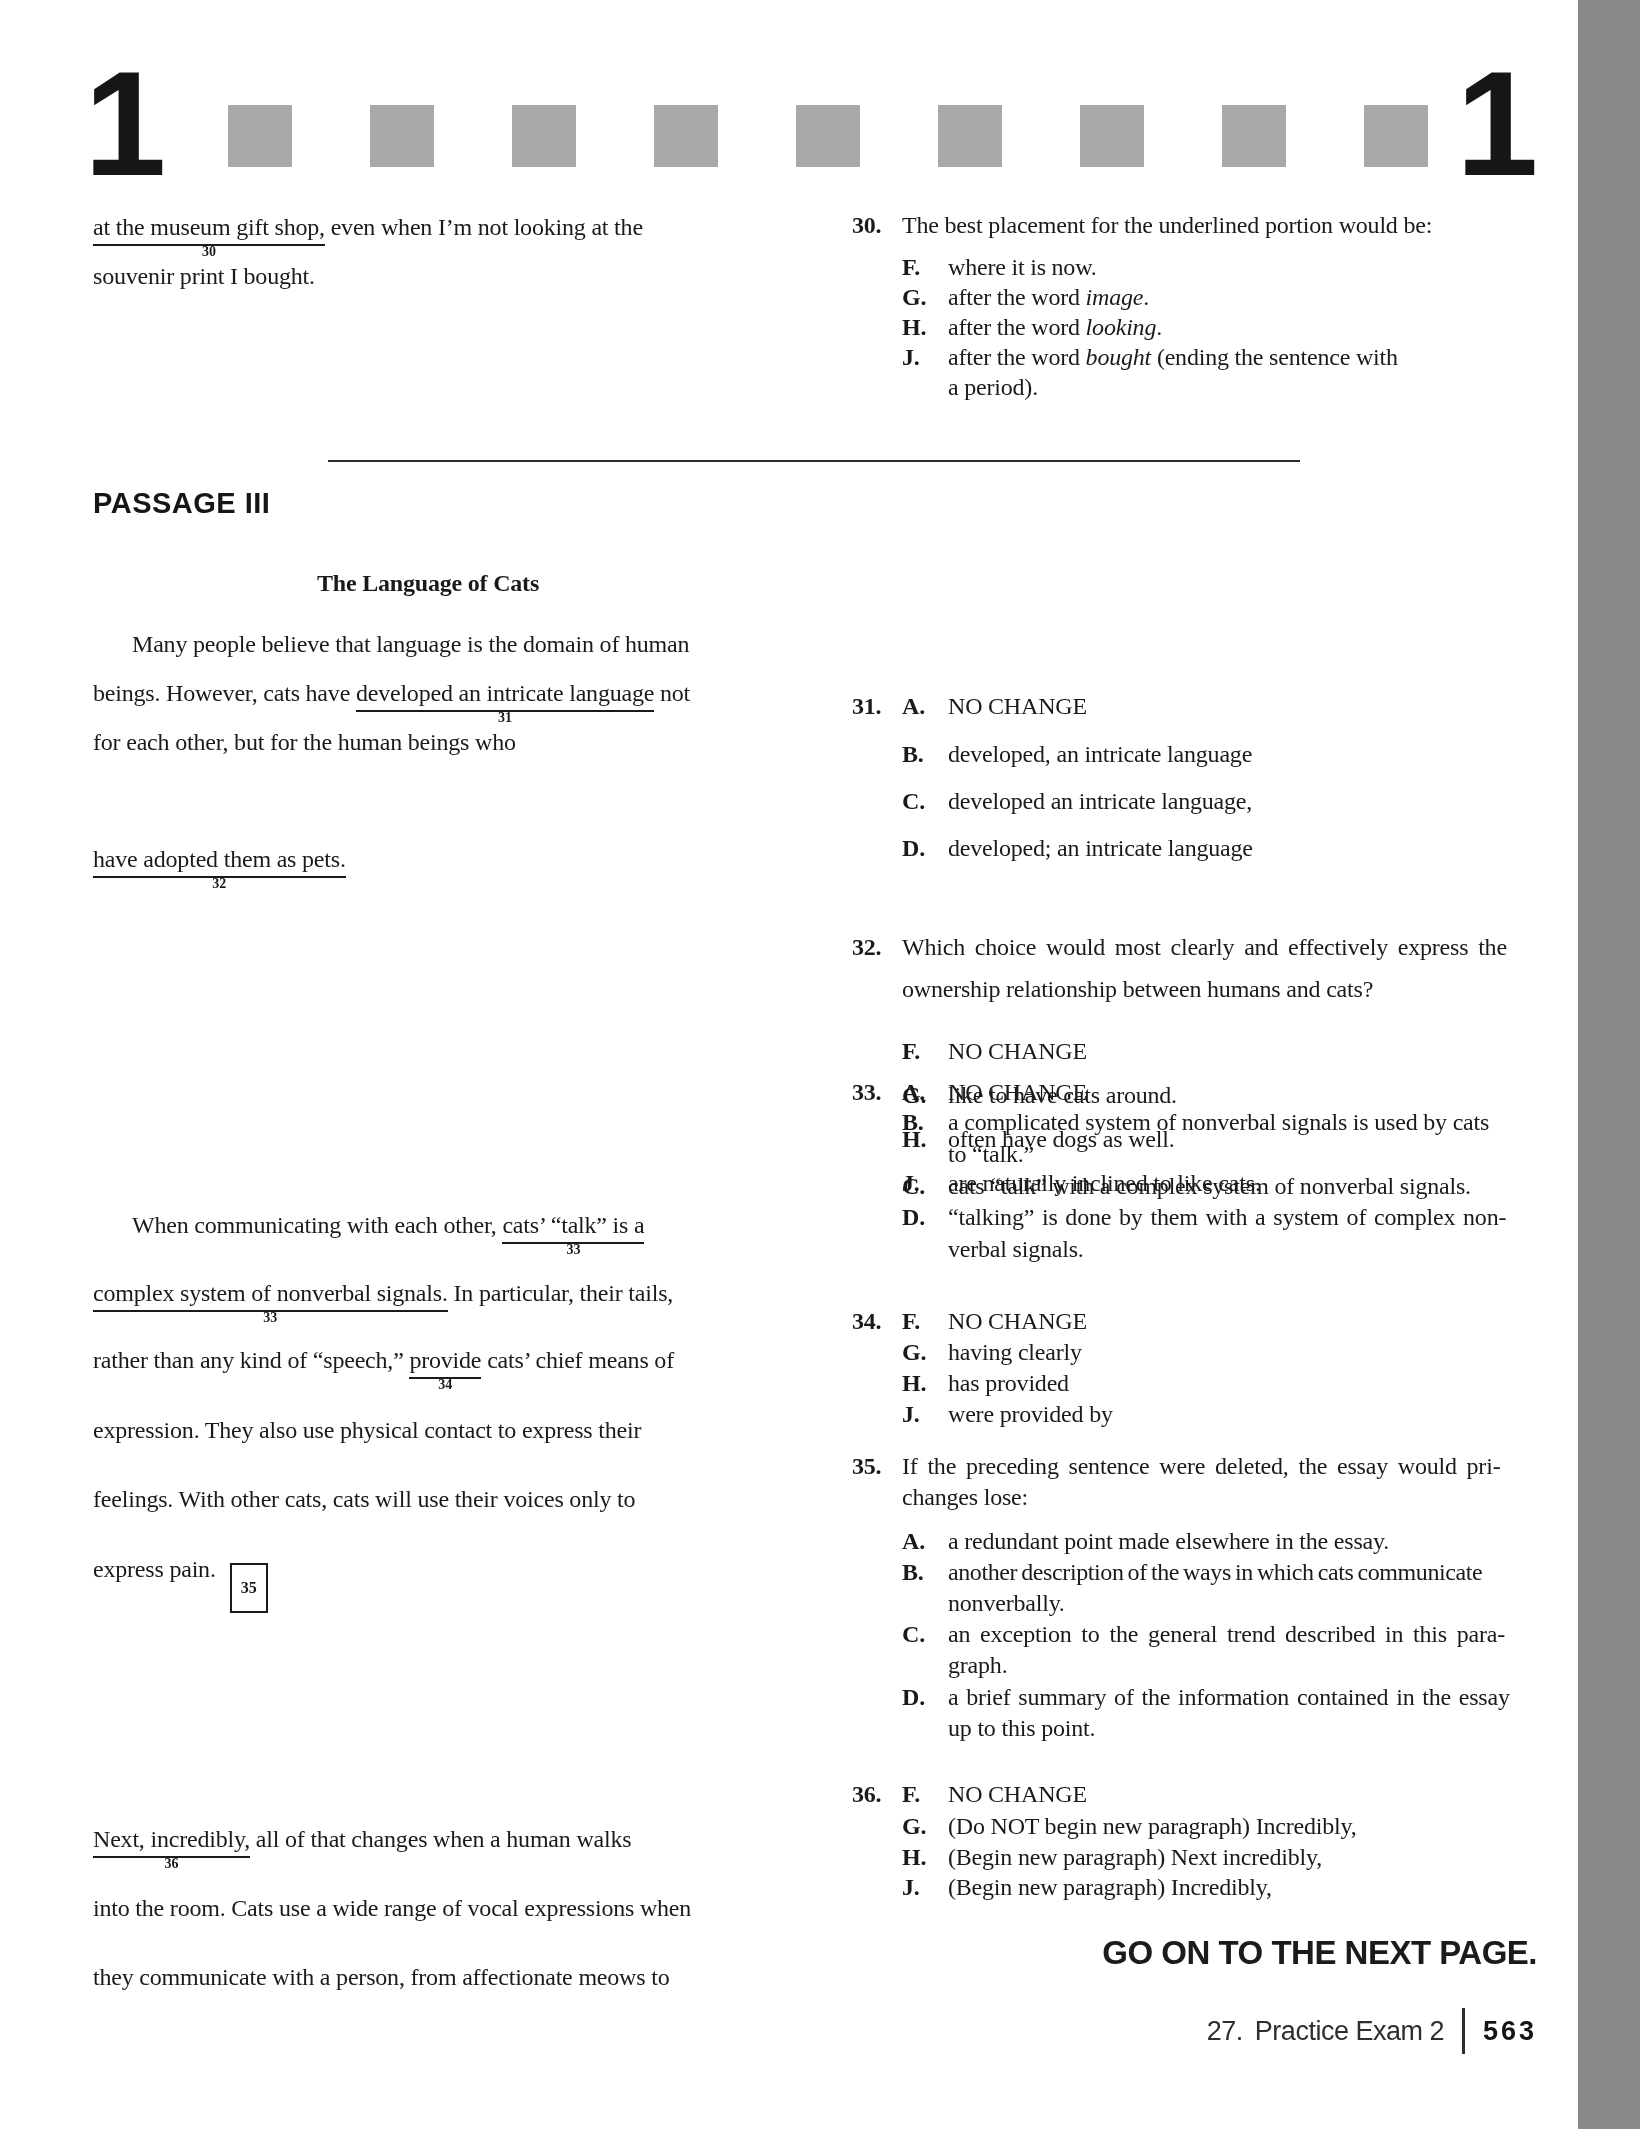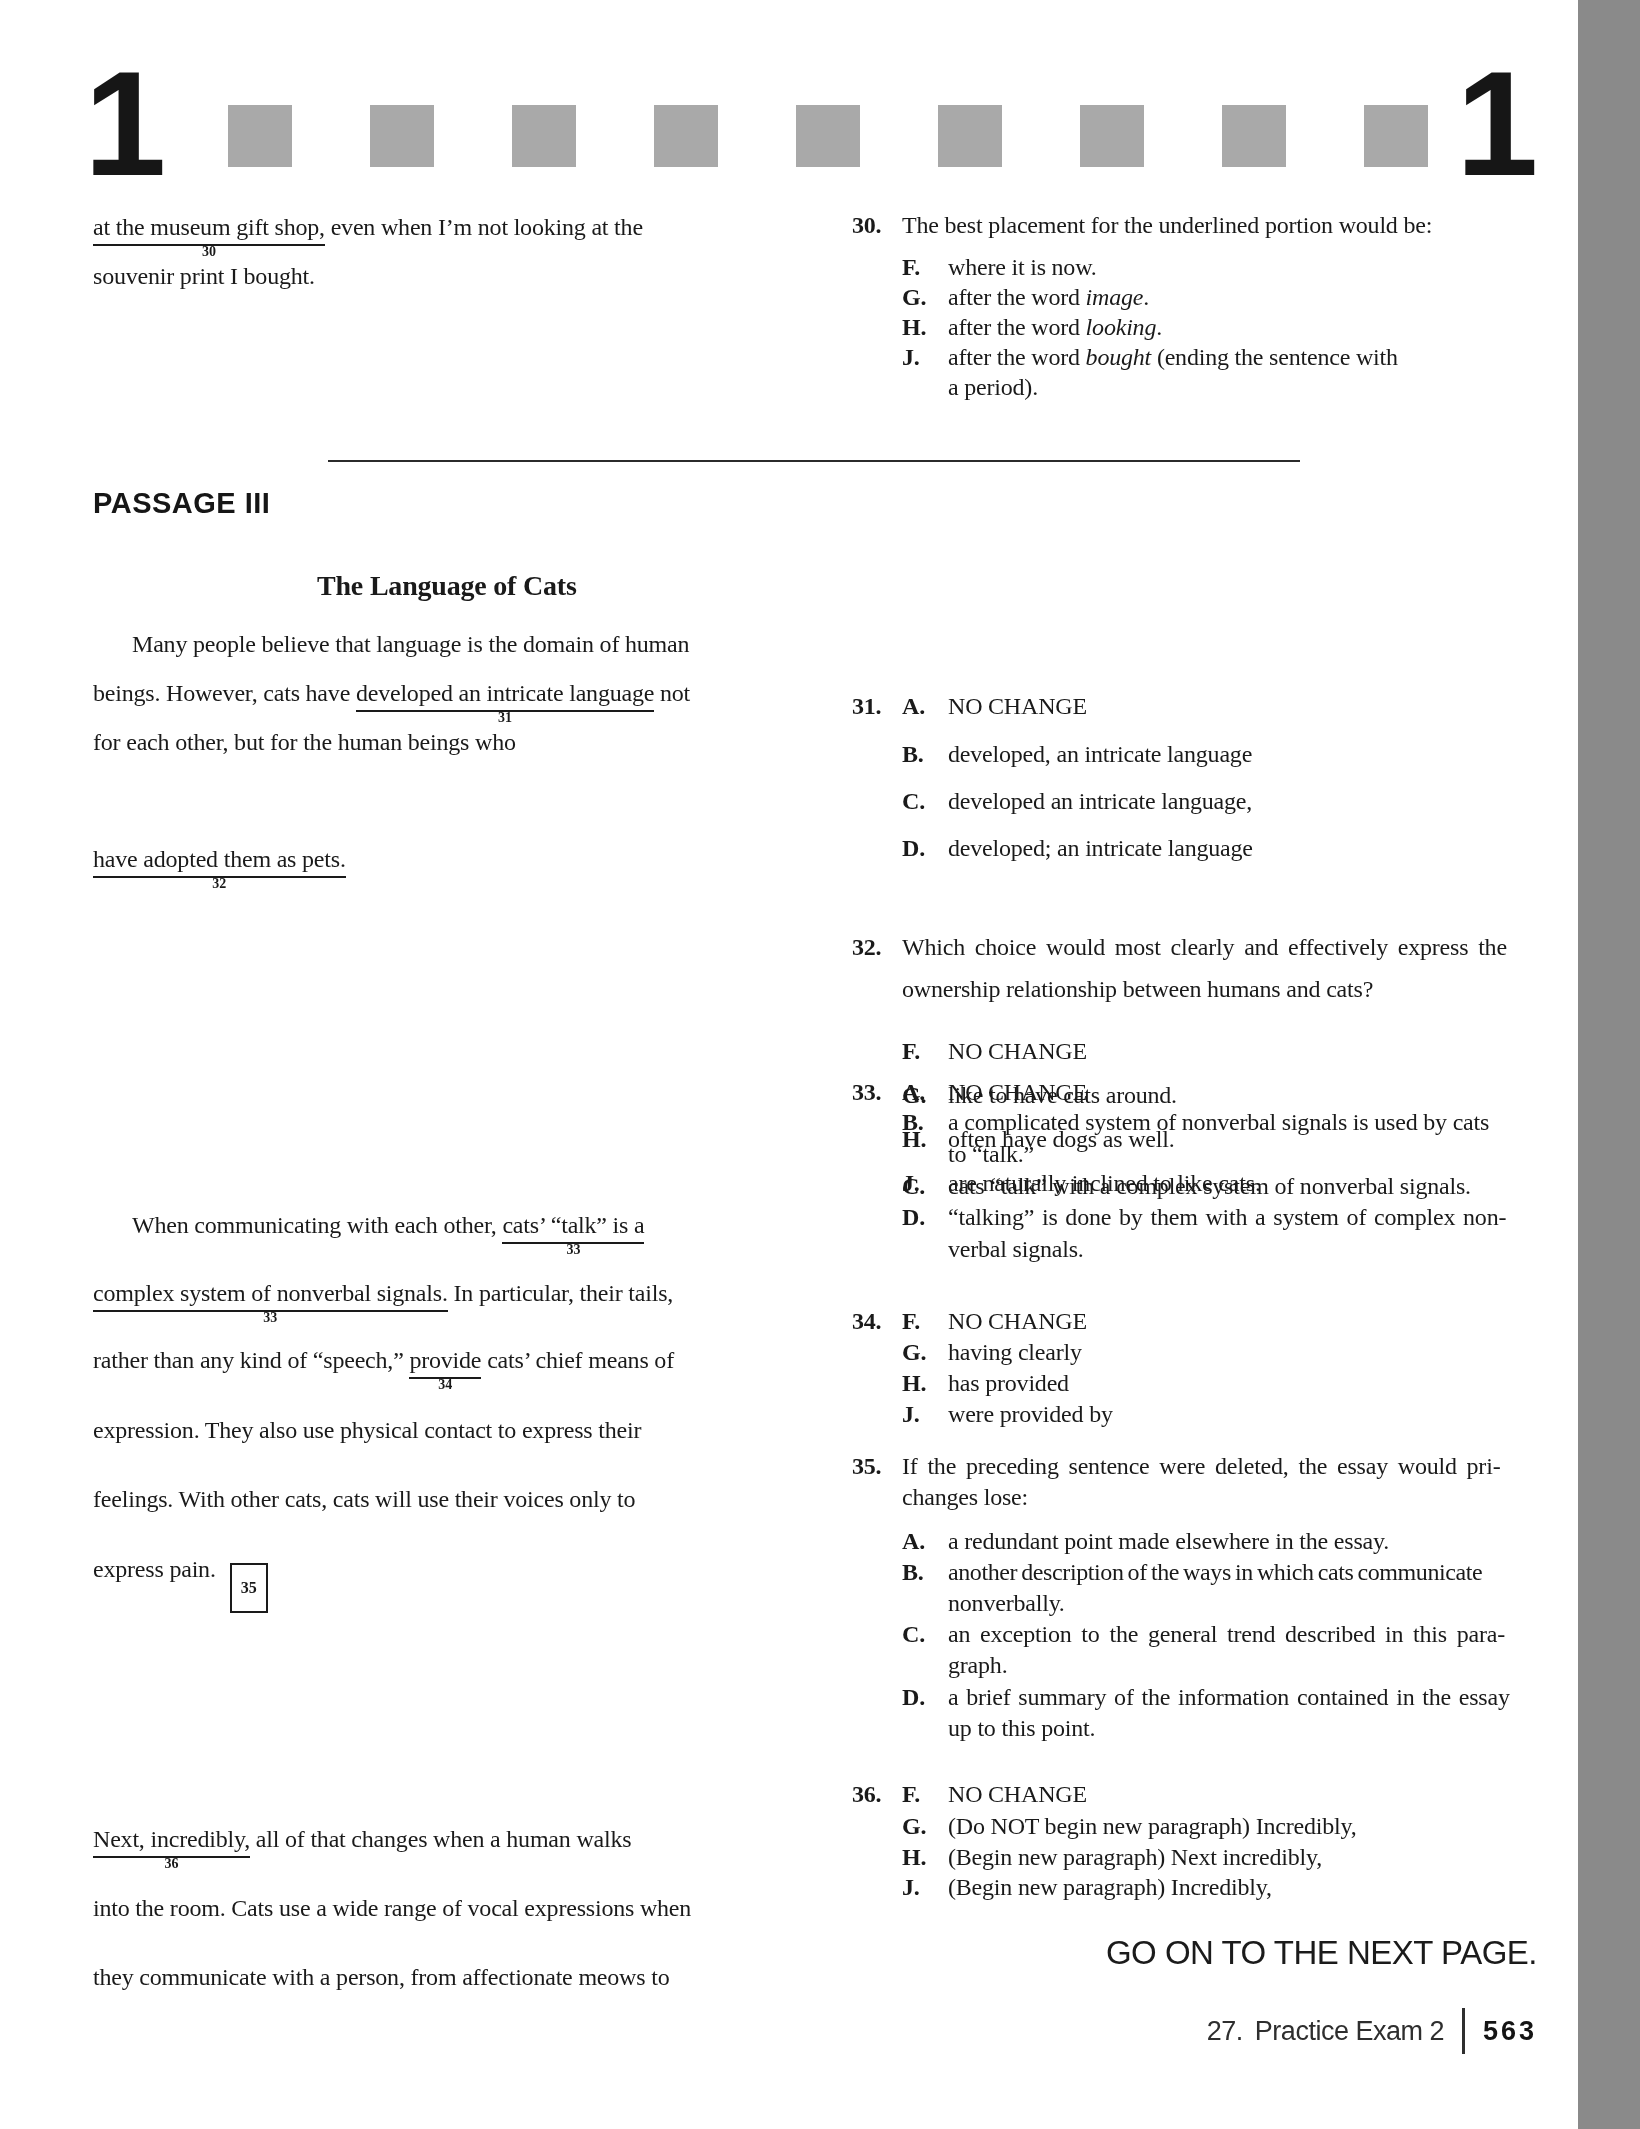--- a/index.html
+++ b/index.html
@@ -30,35 +30,35 @@
     margin-left:14px; vertical-align:-16px; letter-spacing:0;
   }
 
   .divider { position:absolute; left:328px; top:460px; width:972px; border-top:2px solid #2b2b2b; }
 
   .passage-label {
     position:absolute; left:93px; top:487px; font-family:"Liberation Sans", sans-serif;
     font-weight:bold; font-size:29px; letter-spacing:0.5px; color:#161616;
   }
   .passage-title {
-    position:absolute; left:317px; top:570px; font-size:28px; font-weight:bold; letter-spacing:-0.2px;
+    position:absolute; left:317px; top:570px; font-size:24px; font-weight:bold; letter-spacing:-0.2px;
   }
 
   .qrow { position:absolute; left:852px; height:30px; font-size:24px; white-space:nowrap; letter-spacing:-0.2px; }
   .qn  { position:absolute; left:0;  font-weight:bold; }
   .ql  { position:absolute; left:50px; font-weight:bold; }
   .stem{ position:absolute; left:50px; }
   .qt  { position:absolute; left:96px; }
   .wj  { word-spacing:4px; }
   .wj2 { word-spacing:2px;text-align:right; }
   .wt  { word-spacing:-1.5px; letter-spacing:-0.4px; }
 
   .go-on {
     position:absolute; right:103px; top:1934px; font-family:"Liberation Sans", sans-serif;
-    font-weight:normal; font-size:33px; letter-spacing:-0.5px; color:#1b1b1b; white-space:nowrap;
+    font-weight:bold; font-size:33px; letter-spacing:-0.5px; color:#1b1b1b; white-space:nowrap;
   }
   .page-footer {
     position:absolute; right:103px; top:2008px; display:flex; align-items:center;
     font-family:"Liberation Sans", sans-serif; font-size:27px; color:#2e2e2e;
     letter-spacing:-0.5px; white-space:nowrap;
   }
   .page-footer .chapter { margin-right:12px; }
   .page-footer .vbar { width:3px; height:46px; background:#2e2e2e; margin:0 18px; }
   .page-footer .pgnum { font-weight:bold; letter-spacing:3px; color:#141414; }
 </style>

